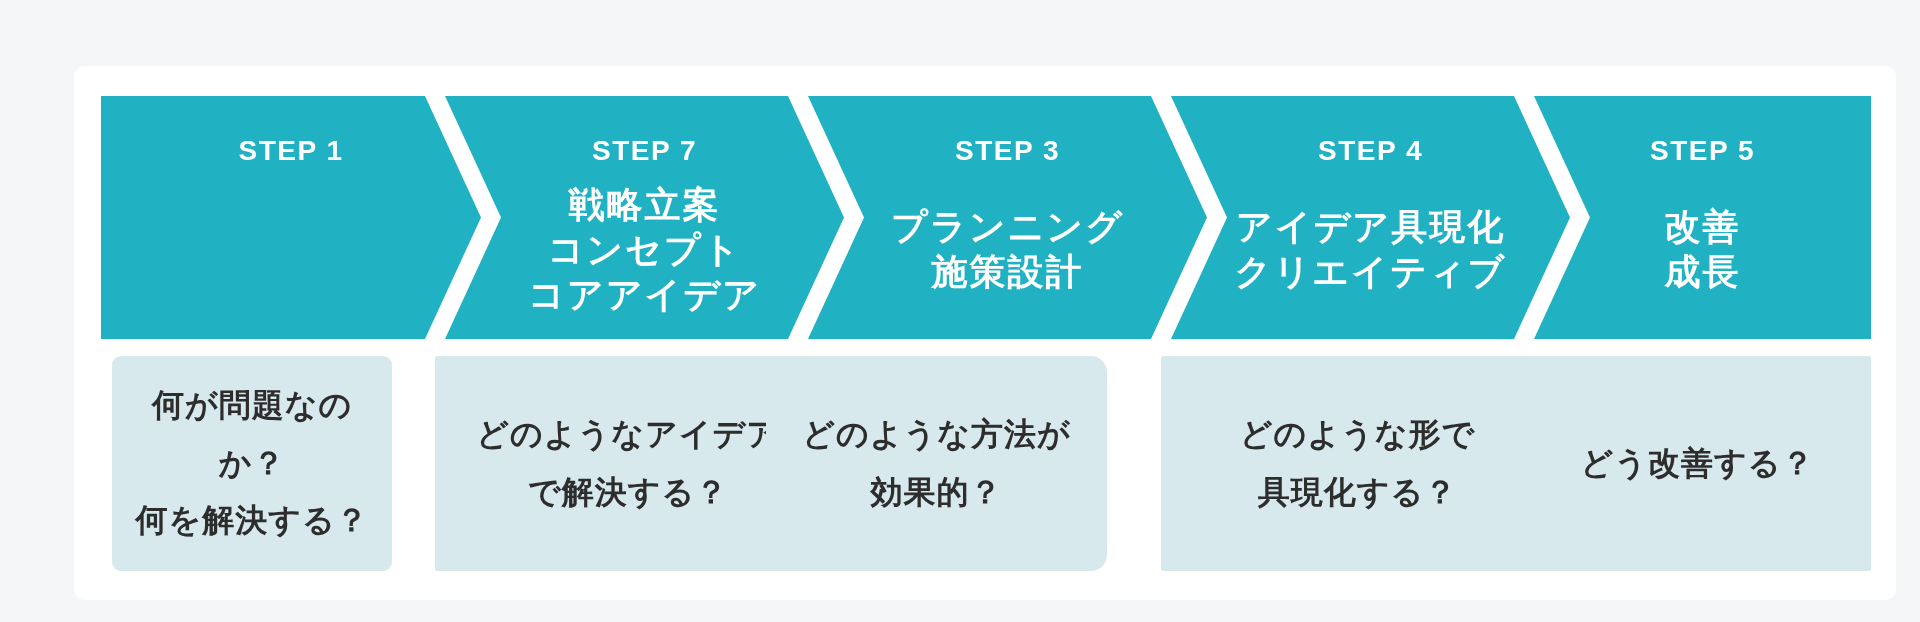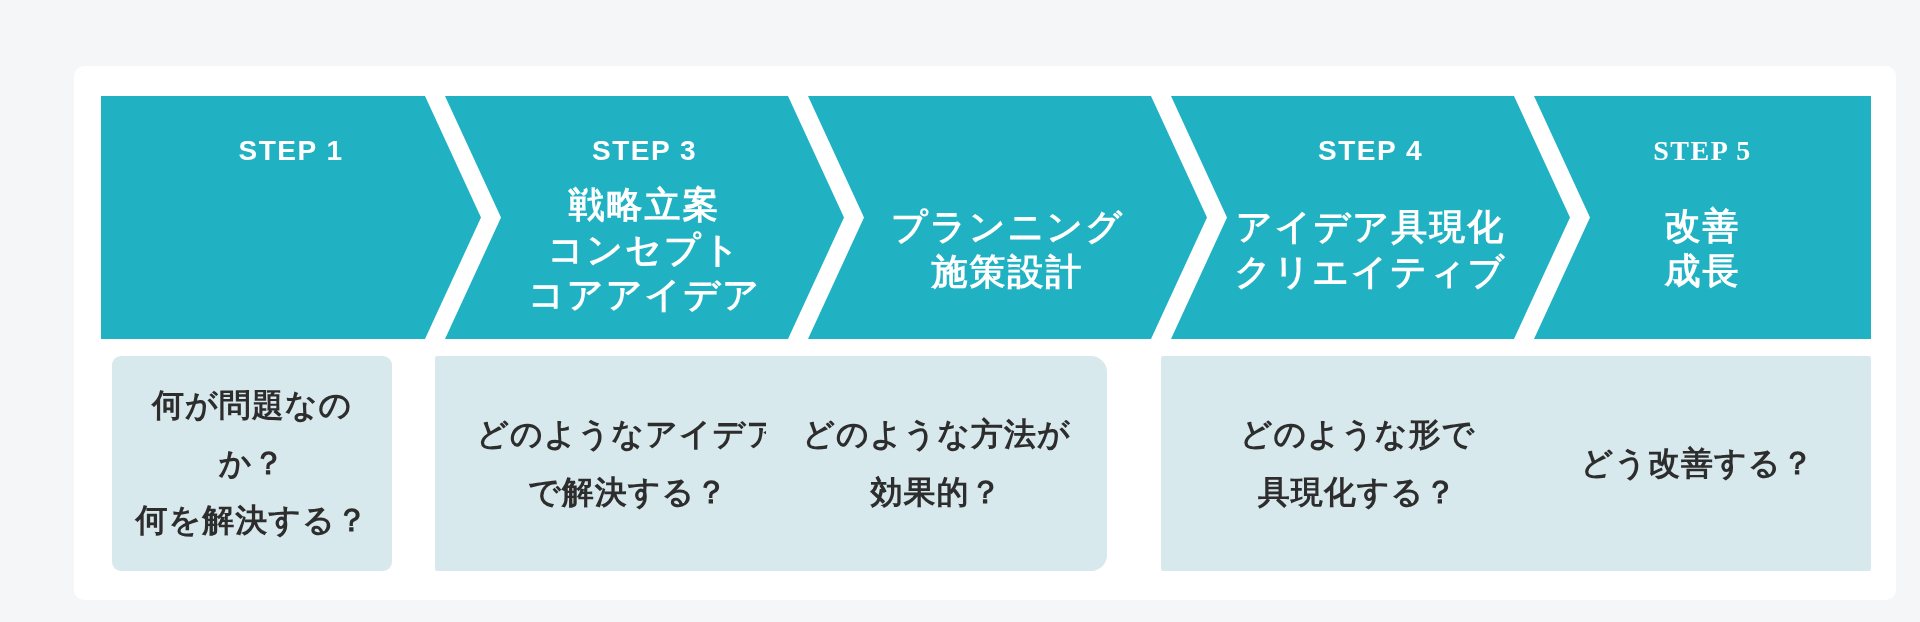--- a/index.html
+++ b/index.html
@@ -25,21 +25,21 @@
   .step{position:absolute;top:0;height:243px;background:var(--accent);}
   .step-1{left:0;width:380px;
     clip-path:polygon(0 0,324px 0,380px 50%,324px 100%,0 100%);}
   .step-2{left:344px;width:399px;
     clip-path:polygon(0 0,343px 0,399px 50%,343px 100%,0 100%,56px 50%);}
   .step-3{left:707px;width:399px;
     clip-path:polygon(0 0,343px 0,399px 50%,343px 100%,0 100%,56px 50%);}
   .step-4{left:1070px;width:399px;
     clip-path:polygon(0 0,343px 0,399px 50%,343px 100%,0 100%,56px 50%);}
   .step-5{left:1433px;width:337px;
-    clip-path:polygon(0 0,337px 0,337px 100%,0 100%,56px 50%);font-family:Liberation Serif, serif;}
+    clip-path:polygon(0 0,337px 0,337px 100%,0 100%,56px 50%);}
   .step-label{
     position:absolute;top:27px;left:0;width:100%;
     text-align:center;color:var(--step-text);
     font-size:28px;font-weight:bold;letter-spacing:1.5px;line-height:1.1;
   }
   .step-title{
     position:absolute;top:63px;bottom:0;left:0;right:0;
     display:flex;align-items:center;justify-content:center;
     text-align:center;white-space:pre-line;
     color:var(--step-text);font-size:36px;font-weight:bold;
@@ -65,27 +65,28 @@
 <div class="page">
   <div class="card">
 
     <div class="band">
 
       <div class="step step-1">
         <div class="step-label">STEP 1</div>
       </div>
 
       <div class="step step-2">
-        <div class="step-label">STEP 3</div>
+        <div class="step-label">STEP 7</div>
         <div class="step-title">戦略立案
 コンセプト
 コアアイデア</div>
       </div>
 
       <div class="step step-3">
+        <div class="step-label">STEP 3</div>
         <div class="step-title">プランニング
 施策設計</div>
       </div>
 
       <div class="step step-4">
         <div class="step-label">STEP 4</div>
         <div class="step-title">アイデア具現化
 クリエイティブ</div>
       </div>
 

